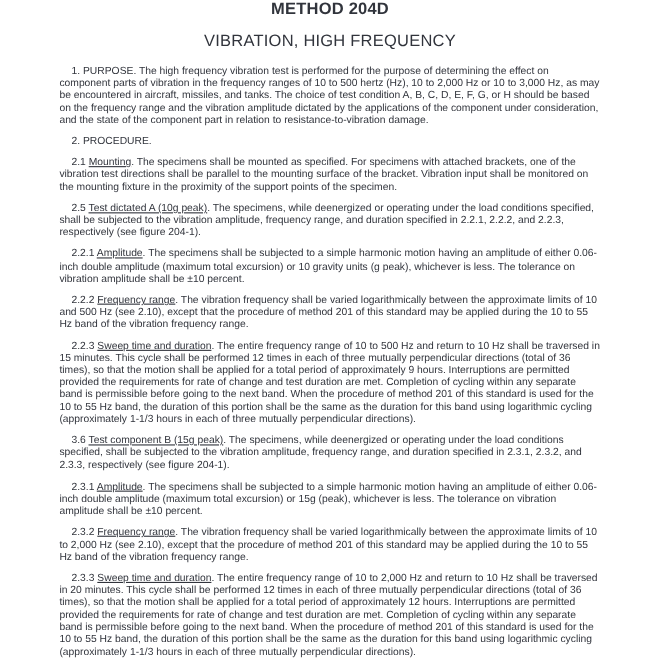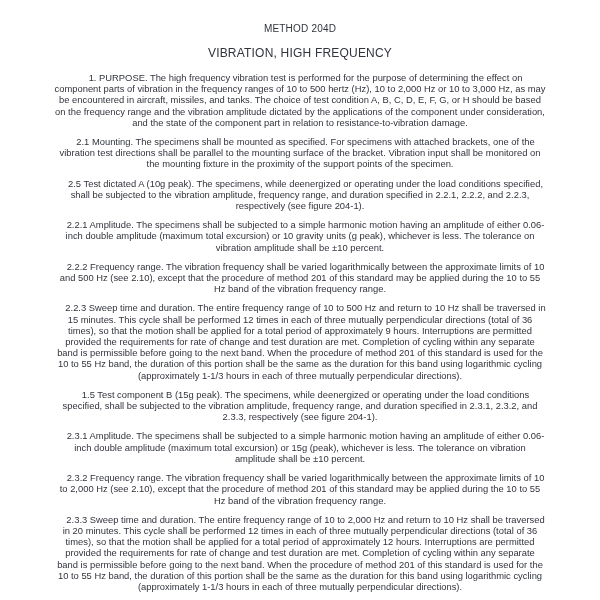--- a/index.html
+++ b/index.html
@@ -11,60 +11,62 @@
     position: relative;
     width: 600px;
     height: 600px;
     background: #ffffff;
     overflow: hidden;
     font-family: "Liberation Sans", sans-serif;
     color: #31343c;
   }
   .doc-title {
     margin: 0;
-    padding-top: 23px;
+    padding-top: 0;
     text-align: center;
-    font-size: 10px;
-    font-weight: normal;
+    font-size: 15px;
+    font-weight: bold;
     letter-spacing: 0.2px;
   }
   .doc-subtitle {
     margin: 0;
     padding-top: 12px;
     text-align: center;
-    font-size: 12px;
+    font-size: 15px;
     font-weight: normal;
     letter-spacing: 0.2px;
   }
   .doc-body {
     margin: 12px auto 16px auto;
     width: 492px;
     font-size: 9.4px;
     line-height: 11.2px;
-    text-align: center;
+    text-align: left;
   }
   .para {
     margin: 0 0 8px 0;
     text-indent: 11px;
   }
   .u {
+    text-decoration: underline;
     text-underline-offset: 1px;
   }
 </style>
 </head>
 <body>
 
 <div class="page">
   <h1 class="doc-title">METHOD 204D</h1>
   <h2 class="doc-subtitle">VIBRATION, HIGH FREQUENCY</h2>
   <div class="doc-body">
       <p class="para"><span class="">1.  PURPOSE.  The high frequency vibration test is performed for the purpose of determining the effect on component parts of vibration in the frequency ranges of 10 to 500 hertz (Hz), 10 to 2,000 Hz or 10 to 3,000 Hz, as may be encountered in aircraft, missiles, and tanks.  The choice of test condition A, B, C, D, E, F, G, or H should be based on the frequency range and the vibration amplitude dictated by the applications of the component under consideration, and the state of the component part in relation to resistance-to-vibration damage.</span></p>
+      <p class="para"><span class="">2.  PROCEDURE.</span></p>
       <p class="para"><span class="">2.1  </span><span class="u">Mounting</span><span class="">.  The specimens shall be mounted as specified.  For specimens with attached brackets, one of the vibration test directions shall be parallel to the mounting surface of the bracket.  Vibration input shall be monitored on the mounting fixture in the proximity of the support points of the specimen.</span></p>
       <p class="para"><span class="">2.5  </span><span class="u">Test dictated A (10g peak)</span><span class="">.  The specimens, while deenergized or operating under the load conditions specified, shall be subjected to the vibration amplitude, frequency range, and duration specified in 2.2.1, 2.2.2, and 2.2.3, respectively (see figure 204-1).</span></p>
       <p class="para"><span class="">2.2.1  </span><span class="u">Amplitude</span><span class="">.  The specimens shall be subjected to a simple harmonic motion having an amplitude of either 0.06-inch double amplitude (maximum total excursion) or 10 gravity units (g peak), whichever is less.  The tolerance on vibration amplitude shall be ±10 percent.</span></p>
       <p class="para"><span class="">2.2.2  </span><span class="u">Frequency range</span><span class="">.  The vibration frequency shall be varied logarithmically between the approximate limits of 10 and 500 Hz (see 2.10), except that the procedure of method 201 of this standard may be applied during the 10 to 55 Hz band of the vibration frequency range.</span></p>
       <p class="para"><span class="">2.2.3  </span><span class="u">Sweep time and duration</span><span class="">.  The entire frequency range of 10 to 500 Hz and return to 10 Hz shall be traversed in 15 minutes.  This cycle shall be performed 12 times in each of three mutually perpendicular directions (total of 36 times), so that the motion shall be applied for a total period of approximately 9 hours.  Interruptions are permitted provided the requirements for rate of change and test duration are met.  Completion of cycling within any separate band is permissible before going to the next band.  When the procedure of method 201 of this standard is used for the 10 to 55 Hz band, the duration of this portion shall be the same as the duration for this band using logarithmic cycling (approximately 1-1/3 hours in each of three mutually perpendicular directions).</span></p>
-      <p class="para"><span class="">1.5  </span><span class="u">Test component B (15g peak)</span><span class="">.  The specimens, while deenergized or operating under the load conditions specified, shall be subjected to the vibration amplitude, frequency range, and duration specified in 2.3.1, 2.3.2, and 2.3.3, respectively (see figure 204-1).</span></p>
+      <p class="para"><span class="">3.6  </span><span class="u">Test component B (15g peak)</span><span class="">.  The specimens, while deenergized or operating under the load conditions specified, shall be subjected to the vibration amplitude, frequency range, and duration specified in 2.3.1, 2.3.2, and 2.3.3, respectively (see figure 204-1).</span></p>
       <p class="para"><span class="">2.3.1  </span><span class="u">Amplitude</span><span class="">.  The specimens shall be subjected to a simple harmonic motion having an amplitude of either 0.06-inch double amplitude (maximum total excursion) or 15g (peak), whichever is less.  The tolerance on vibration amplitude shall be ±10 percent.</span></p>
       <p class="para"><span class="">2.3.2  </span><span class="u">Frequency range</span><span class="">.  The vibration frequency shall be varied logarithmically between the approximate limits of 10 to 2,000 Hz (see 2.10), except that the procedure of method 201 of this standard may be applied during the 10 to 55 Hz band of the vibration frequency range.</span></p>
       <p class="para"><span class="">2.3.3  </span><span class="u">Sweep time and duration</span><span class="">.  The entire frequency range of 10 to 2,000 Hz and return to 10 Hz shall be traversed in 20 minutes.  This cycle shall be performed 12 times in each of three mutually perpendicular directions (total of 36 times), so that the motion shall be applied for a total period of approximately 12 hours.  Interruptions are permitted provided the requirements for rate of change and test duration are met.  Completion of cycling within any separate band is permissible before going to the next band.  When the procedure of method 201 of this standard is used for the 10 to 55 Hz band, the duration of this portion shall be the same as the duration for this band using logarithmic cycling (approximately 1-1/3 hours in each of three mutually perpendicular directions).</span></p>
     </div>
 </div>
 
 </body></html>

